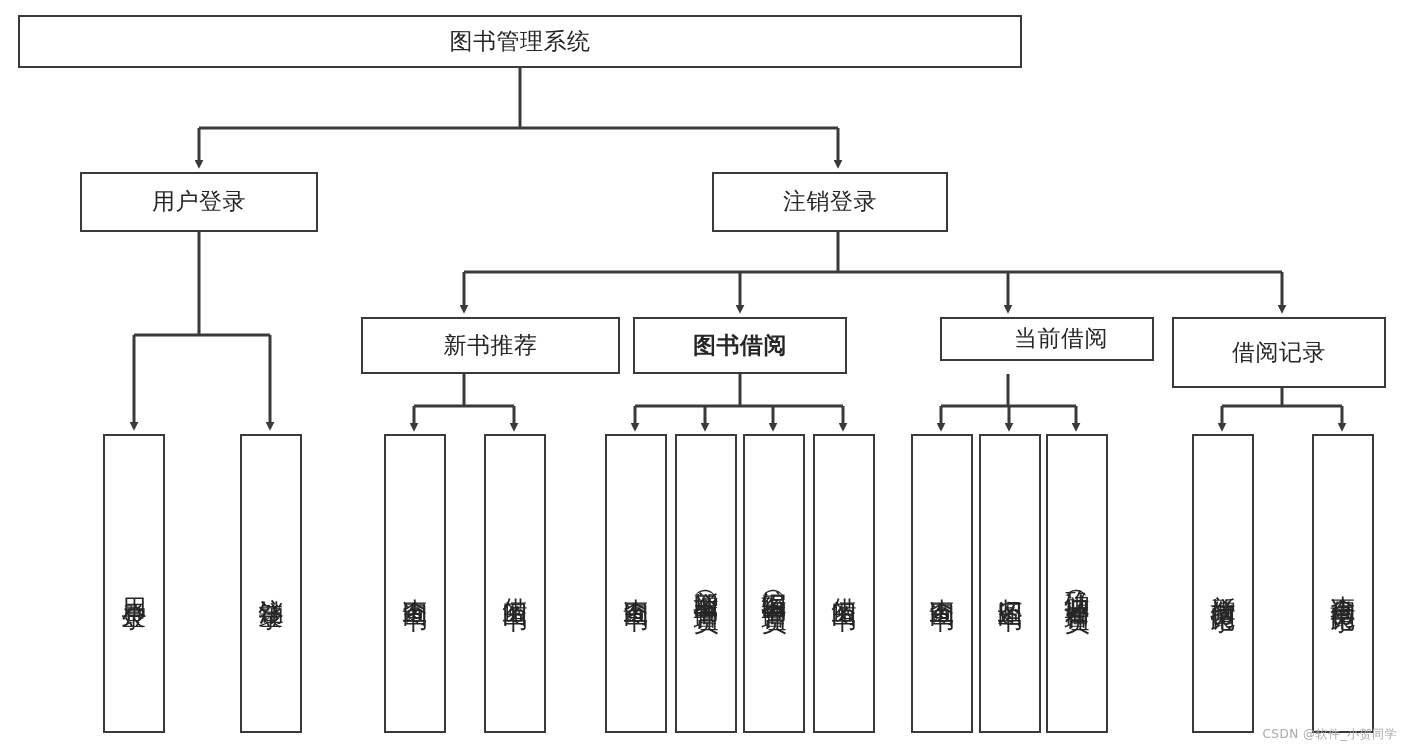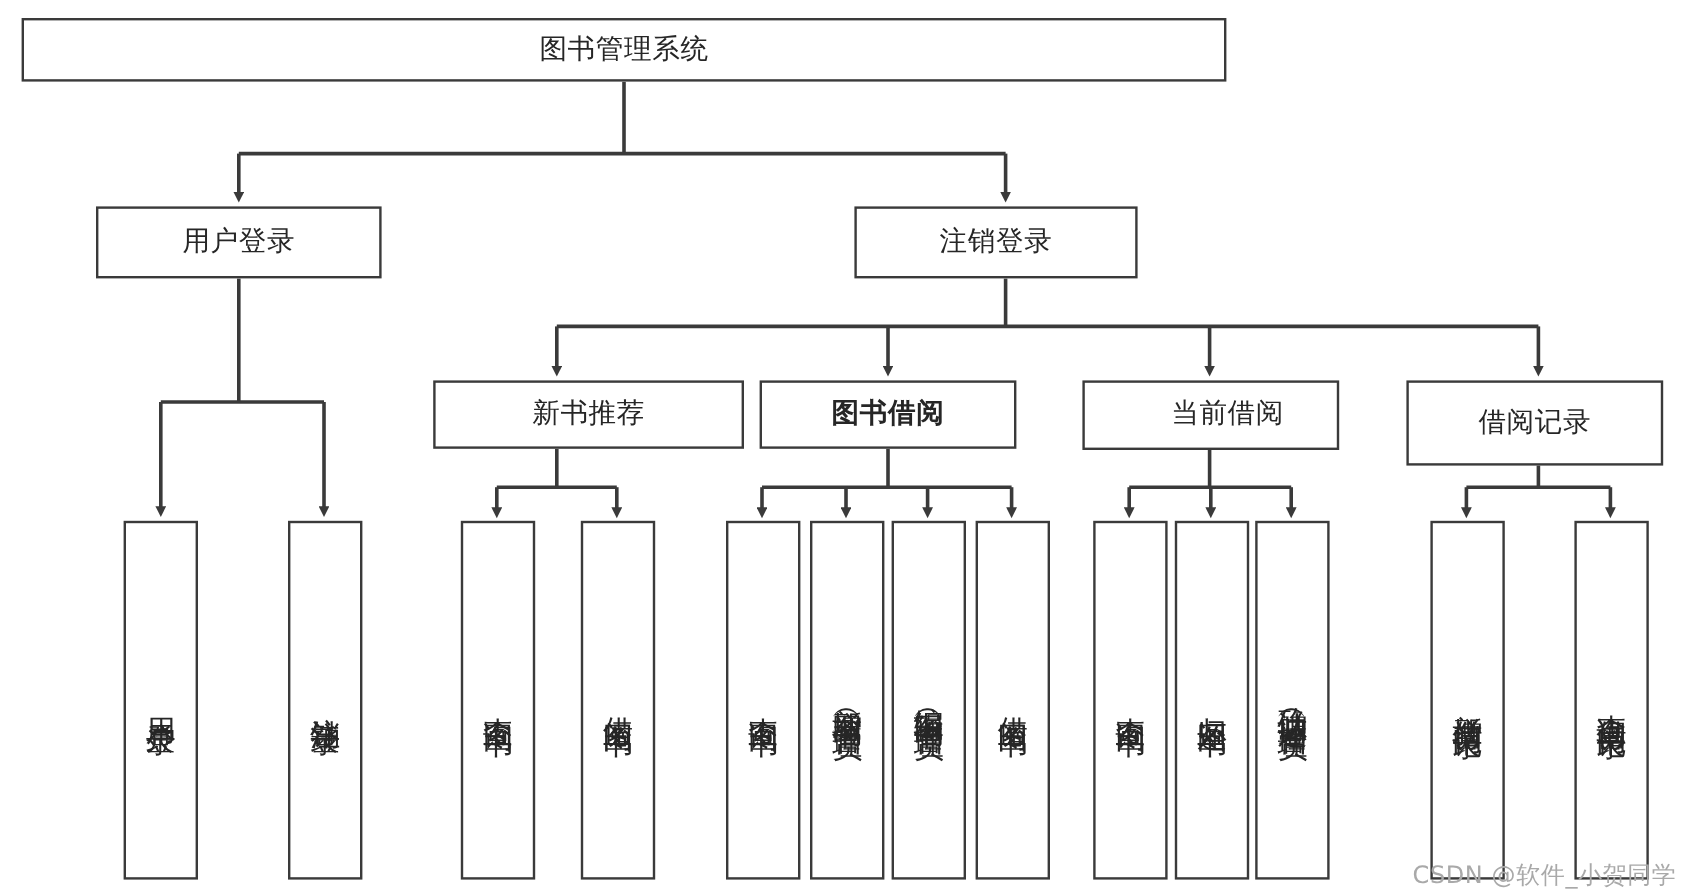--- a/index.html
+++ b/index.html
@@ -62,21 +62,21 @@
     font-size: 25px;
     line-height: 1.0;
     letter-spacing: 3px;
     white-space: nowrap;
     max-height: 100%;
   }
   #watermark {
     position: absolute;
     right: 8px;
     bottom: 4px;
-    font-size: 20px;
+    font-size: 12px;
     color: #a9a9a9;
     letter-spacing: 0.5px;
     white-space: nowrap;
     font-family: "DejaVu Sans", "Liberation Sans", sans-serif;
   }
 </style>
 </head>
 <body>
 
 <div id="diagram-canvas">
@@ -146,21 +146,21 @@
   </div>
 
   <div class="node horiz" style="left:361px; top:317px; width:259px; height:57px;">
     <span class="node-label">新书推荐</span>
   </div>
 
   <div class="node horiz" style="left:633px; top:317px; width:214px; height:57px;font-weight:bold;">
     <span class="node-label">图书借阅</span>
   </div>
 
-  <div class="node horiz" style="left:902px; top:317px; width:214px; height:58px;padding-left:28px;">
+  <div class="node horiz" style="left:940px; top:317px; width:214px; height:44px;padding-left:28px;">
     <span class="node-label">当前借阅</span>
   </div>
 
   <div class="node horiz" style="left:1172px; top:317px; width:214px; height:71px;">
     <span class="node-label">借阅记录</span>
   </div>
 
   <div class="node vert" style="left:103px; top:434px; width:62px; height:299px;">
     <span class="node-label">用户登录</span>
   </div>

